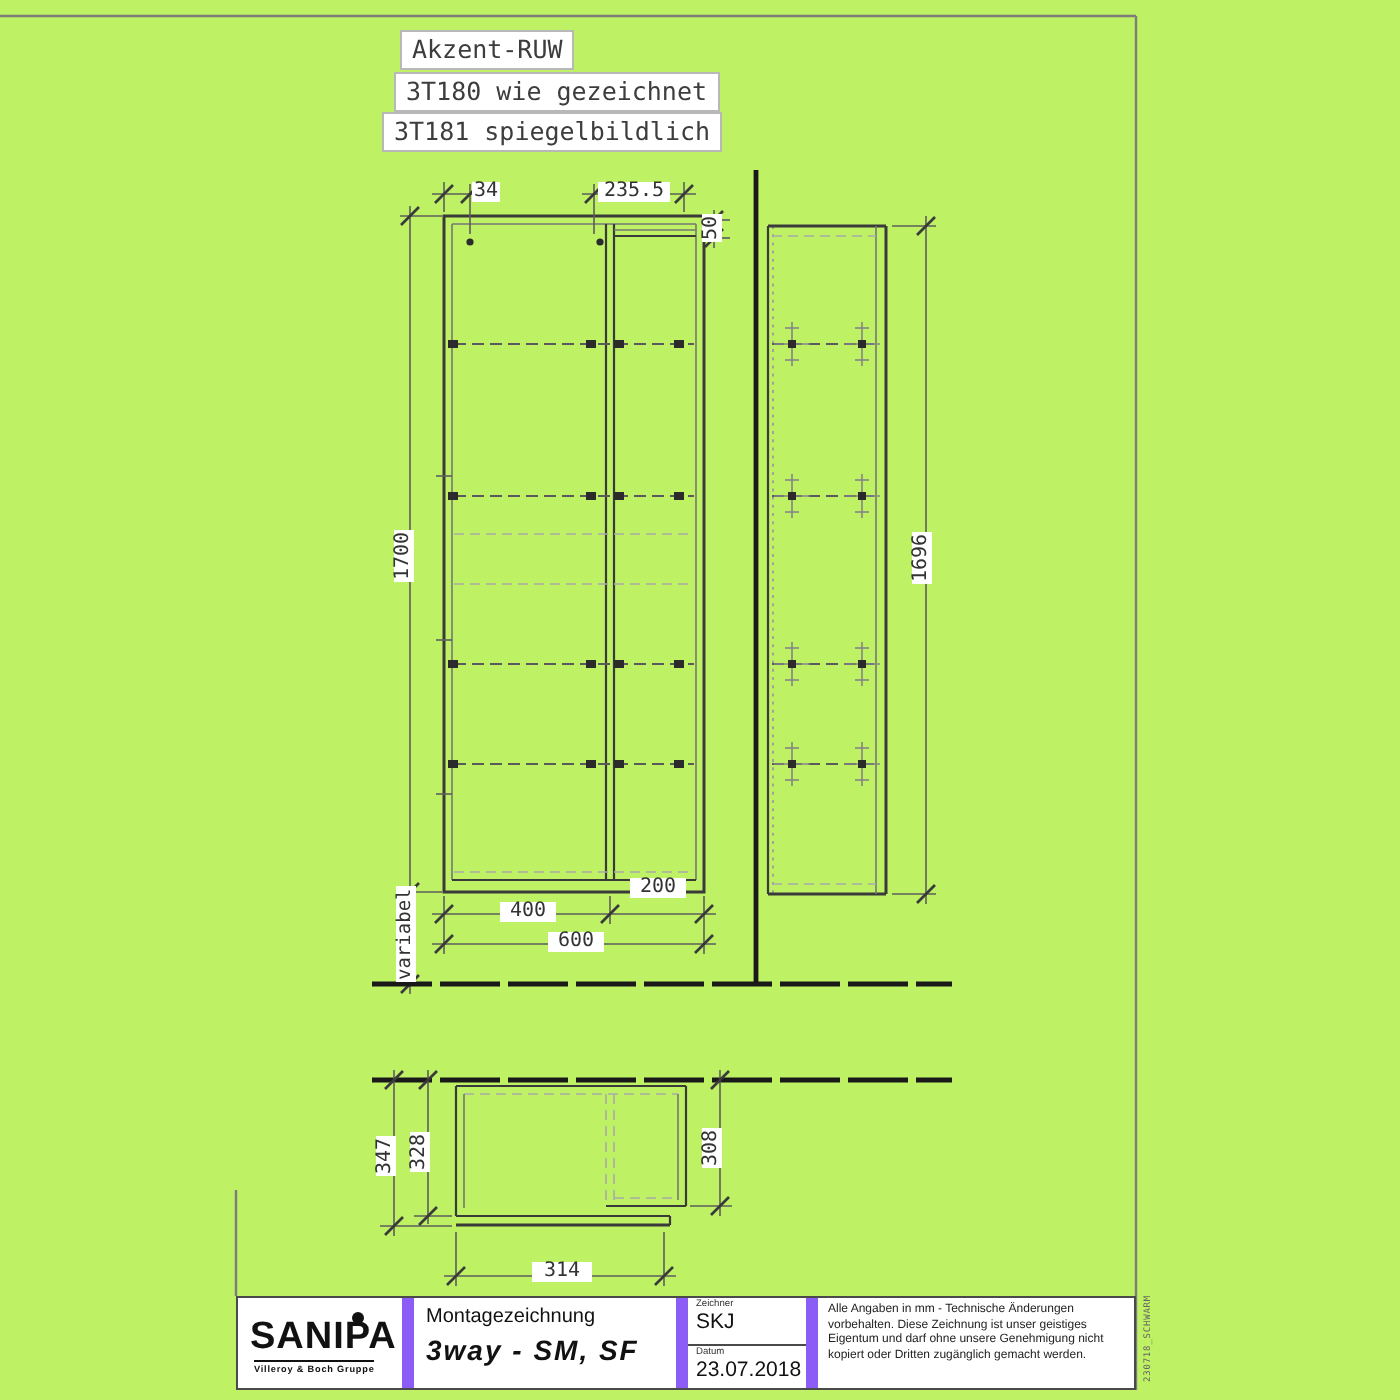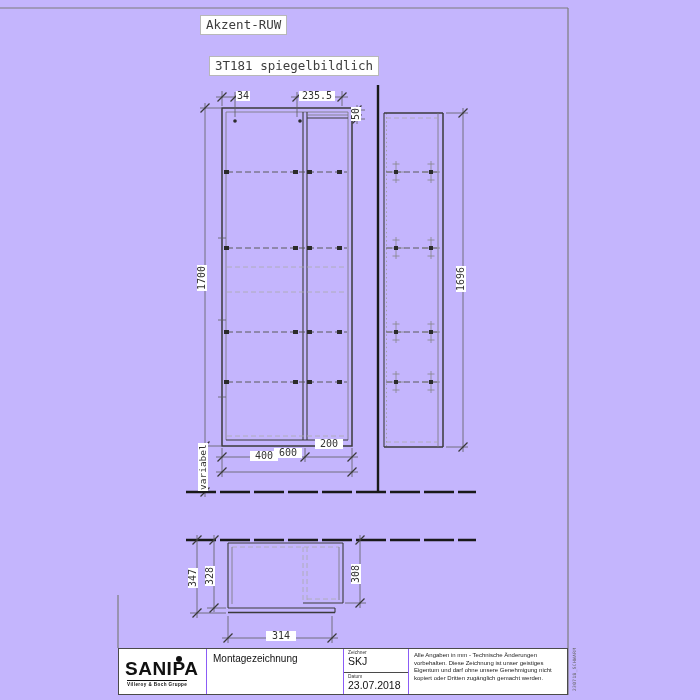--- a/index.html
+++ b/index.html
@@ -1,16 +1,16 @@
 <!DOCTYPE html>
 <html><head>
 <meta charset="utf-8">
 <style>
   html,body{margin:0;padding:0;background:#fff;}
-  .sheet{position:relative;width:700px;height:700px;background:#c4b5fd;overflow:hidden;
+  .sheet{position:relative;width:700px;height:700px;background:#bef264;overflow:hidden;
          font-family:"Liberation Sans",sans-serif;}
   svg{position:absolute;left:0;top:0;}
   
   .s1{stroke:#3a3a3a;stroke-width:1.5;fill:none}
   .s2{stroke:#3a3a3a;stroke-width:1.1;fill:none}
   .s0{stroke:#767676;stroke-width:.8;fill:none}
   .dash{stroke:#5a5a5a;stroke-width:1;stroke-dasharray:6 3;fill:none}
   .ldash{stroke:#ababab;stroke-width:.8;stroke-dasharray:5 3;fill:none}
   .dim{stroke:#5d5d5d;stroke-width:.8;fill:none}
   .tick{stroke:#3a3a3a;stroke-width:1.3}
@@ -23,21 +23,21 @@
   .lbl{position:absolute;font:10px "DejaVu Sans Mono",monospace;color:#333;
        background:#fff;line-height:1;padding:0 1px;white-space:nowrap;}
   .ctr{text-align:center}
   .rot{transform:rotate(-90deg);transform-origin:0 0;}
   .tag{position:absolute;border:1px solid #b8b8b8;background:#fff;
        font:12.5px "DejaVu Sans Mono",monospace;color:#3d3d3d;
        padding:1px 5px;line-height:1.25;white-space:nowrap;}
   
   .titleblock{position:absolute;left:118px;top:648px;width:450px;height:47px;
               border:1px solid #4a4a4a;box-sizing:border-box;background:#fff;}
-  .tb-cell{position:absolute;top:0;height:100%;box-sizing:border-box;border-right:1px solid #8b5cf6;}
+  .tb-cell{position:absolute;top:0;height:100%;box-sizing:border-box;border-right:6px solid #8b5cf6;}
   .tb-logo{left:0;width:88px;}
   .tb-doc{left:88px;width:137px;padding:4px 6px;}
   .tb-meta{left:225px;width:65px;}
   .tb-disc{left:290px;width:160px;border-right:none;padding:3px 5px;
            font-size:6px;line-height:7.6px;color:#222;}
   .logo-wrap{position:relative;width:100%;height:100%;}
   .logo-text{position:absolute;left:6px;top:9px;font-weight:bold;font-size:19px;
              letter-spacing:.5px;color:#111;font-family:"Liberation Sans",sans-serif;}
   .logo-dot{position:absolute;left:57px;top:7px;width:6px;height:6px;border-radius:50%;background:#111;}
   .logo-sub{position:absolute;left:8px;top:31px;font-size:4.6px;font-weight:bold;
@@ -268,46 +268,48 @@
 
       <line x1="228" y1="616" x2="228" y2="643" class="dim"></line>
       <line x1="332" y1="616" x2="332" y2="643" class="dim"></line>
       <line x1="222" y1="638" x2="338" y2="638" class="dim"></line>
       <use href="#tk" x="228" y="638"></use>
         <use href="#tk" x="332" y="638"></use>
     </g>
   </svg>
 
   <div class="tag" style="left:200px;top:15px;">Akzent-RUW</div>
-  <div class="tag" style="left:209px;top:56px;text-align:center;">3T181 spiegelbildlich</div>
+  <div class="tag" style="left:197px;top:36px;">3T180 wie gezeichnet</div>
+  <div class="tag" style="left:191px;top:56px;text-align:center;">3T181 spiegelbildlich</div>
 
   <span class="lbl" style="left:236px;top:91px;">34</span>
   <span class="lbl ctr" style="left:299px;top:91px;width:34px;">235.5</span>
   <span class="lbl rot" style="left:351px;top:121px;">50</span>
   <span class="lbl rot" style="left:197px;top:291px;">1700</span>
   <span class="lbl rot" style="left:198px;top:491px;font-size:9.5px;">variabel</span>
   <span class="lbl ctr" style="left:250px;top:451px;width:26px;">400</span>
   <span class="lbl ctr" style="left:315px;top:439px;width:26px;">200</span>
-  <span class="lbl ctr" style="left:274px;top:448px;width:26px;">600</span>
+  <span class="lbl ctr" style="left:274px;top:466px;width:26px;">600</span>
   <span class="lbl rot" style="left:456px;top:292px;">1696</span>
   <span class="lbl rot" style="left:188px;top:588px;">347</span>
   <span class="lbl rot" style="left:205px;top:586px;">328</span>
   <span class="lbl rot" style="left:351px;top:584px;">308</span>
   <span class="lbl ctr" style="left:266px;top:631px;width:28px;">314</span>
 
   <div class="titleblock">
     <div class="tb-cell tb-logo">
       <div class="logo-wrap">
         <div class="logo-text">SANIPA</div>
         <div class="logo-dot"></div>
         <div class="logo-sub">Villeroy &amp; Boch Gruppe</div>
       </div>
     </div>
     <div class="tb-cell tb-doc">
       <div class="doc-type">Montagezeichnung</div>
+      <div class="doc-title">3way - SM, SF</div>
     </div>
     <div class="tb-cell tb-meta">
       <div class="meta-row">
         <span class="meta-label">Zeichner</span>
         <span class="meta-value">SKJ</span>
       </div>
       <div class="meta-row">
         <span class="meta-label">Datum</span>
         <span class="meta-value">23.07.2018</span>
       </div>

